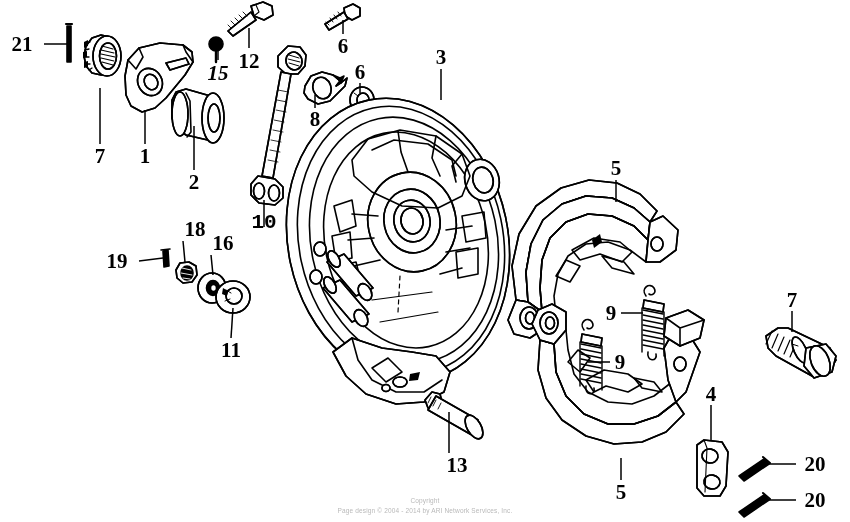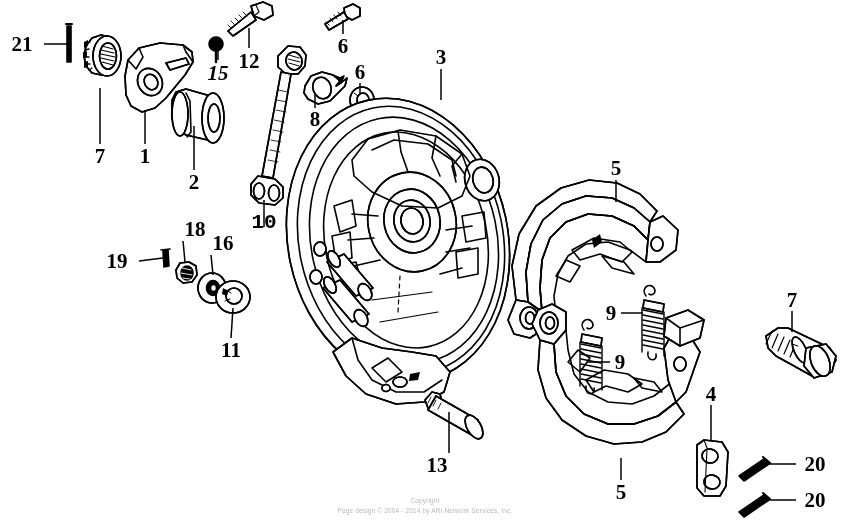--- a/index.html
+++ b/index.html
@@ -503,21 +503,21 @@
       <div class="callout-label" style="left: 264px; top: 222px; font-family: Liberation Mono, monospace;">10</div>
       <div class="callout-label" style="left: 616px; top: 168px;">5</div>
       <div class="callout-label" style="left: 117px; top: 261px;">19</div>
       <div class="callout-label" style="left: 195px; top: 229px;">18</div>
       <div class="callout-label" style="left: 211px; top: 243px; margin-left: 12px;">16</div>
       <div class="callout-label" style="left: 231px; top: 350px;">11</div>
       <div class="callout-label" style="left: 611px; top: 313px;">9</div>
       <div class="callout-label" style="left: 620px; top: 362px;">9</div>
       <div class="callout-label" style="left: 792px; top: 300px;">7</div>
       <div class="callout-label" style="left: 711px; top: 394px;">4</div>
-      <div class="callout-label" style="left: 437px; top: 465px; text-align: right;">13</div>
+      <div class="callout-label" style="left: 457px; top: 465px; text-align: right;">13</div>
       <div class="callout-label" style="left: 621px; top: 492px;">5</div>
       <div class="callout-label" style="left: 815px; top: 464px;">20</div>
       <div class="callout-label" style="left: 815px; top: 500px;">20</div>
     </div>
 
   <div id="copyright-block">
     <div>Copyright</div>
     <div>Page design © 2004 - 2014 by ARI Network Services, Inc.</div>
   </div>
 

